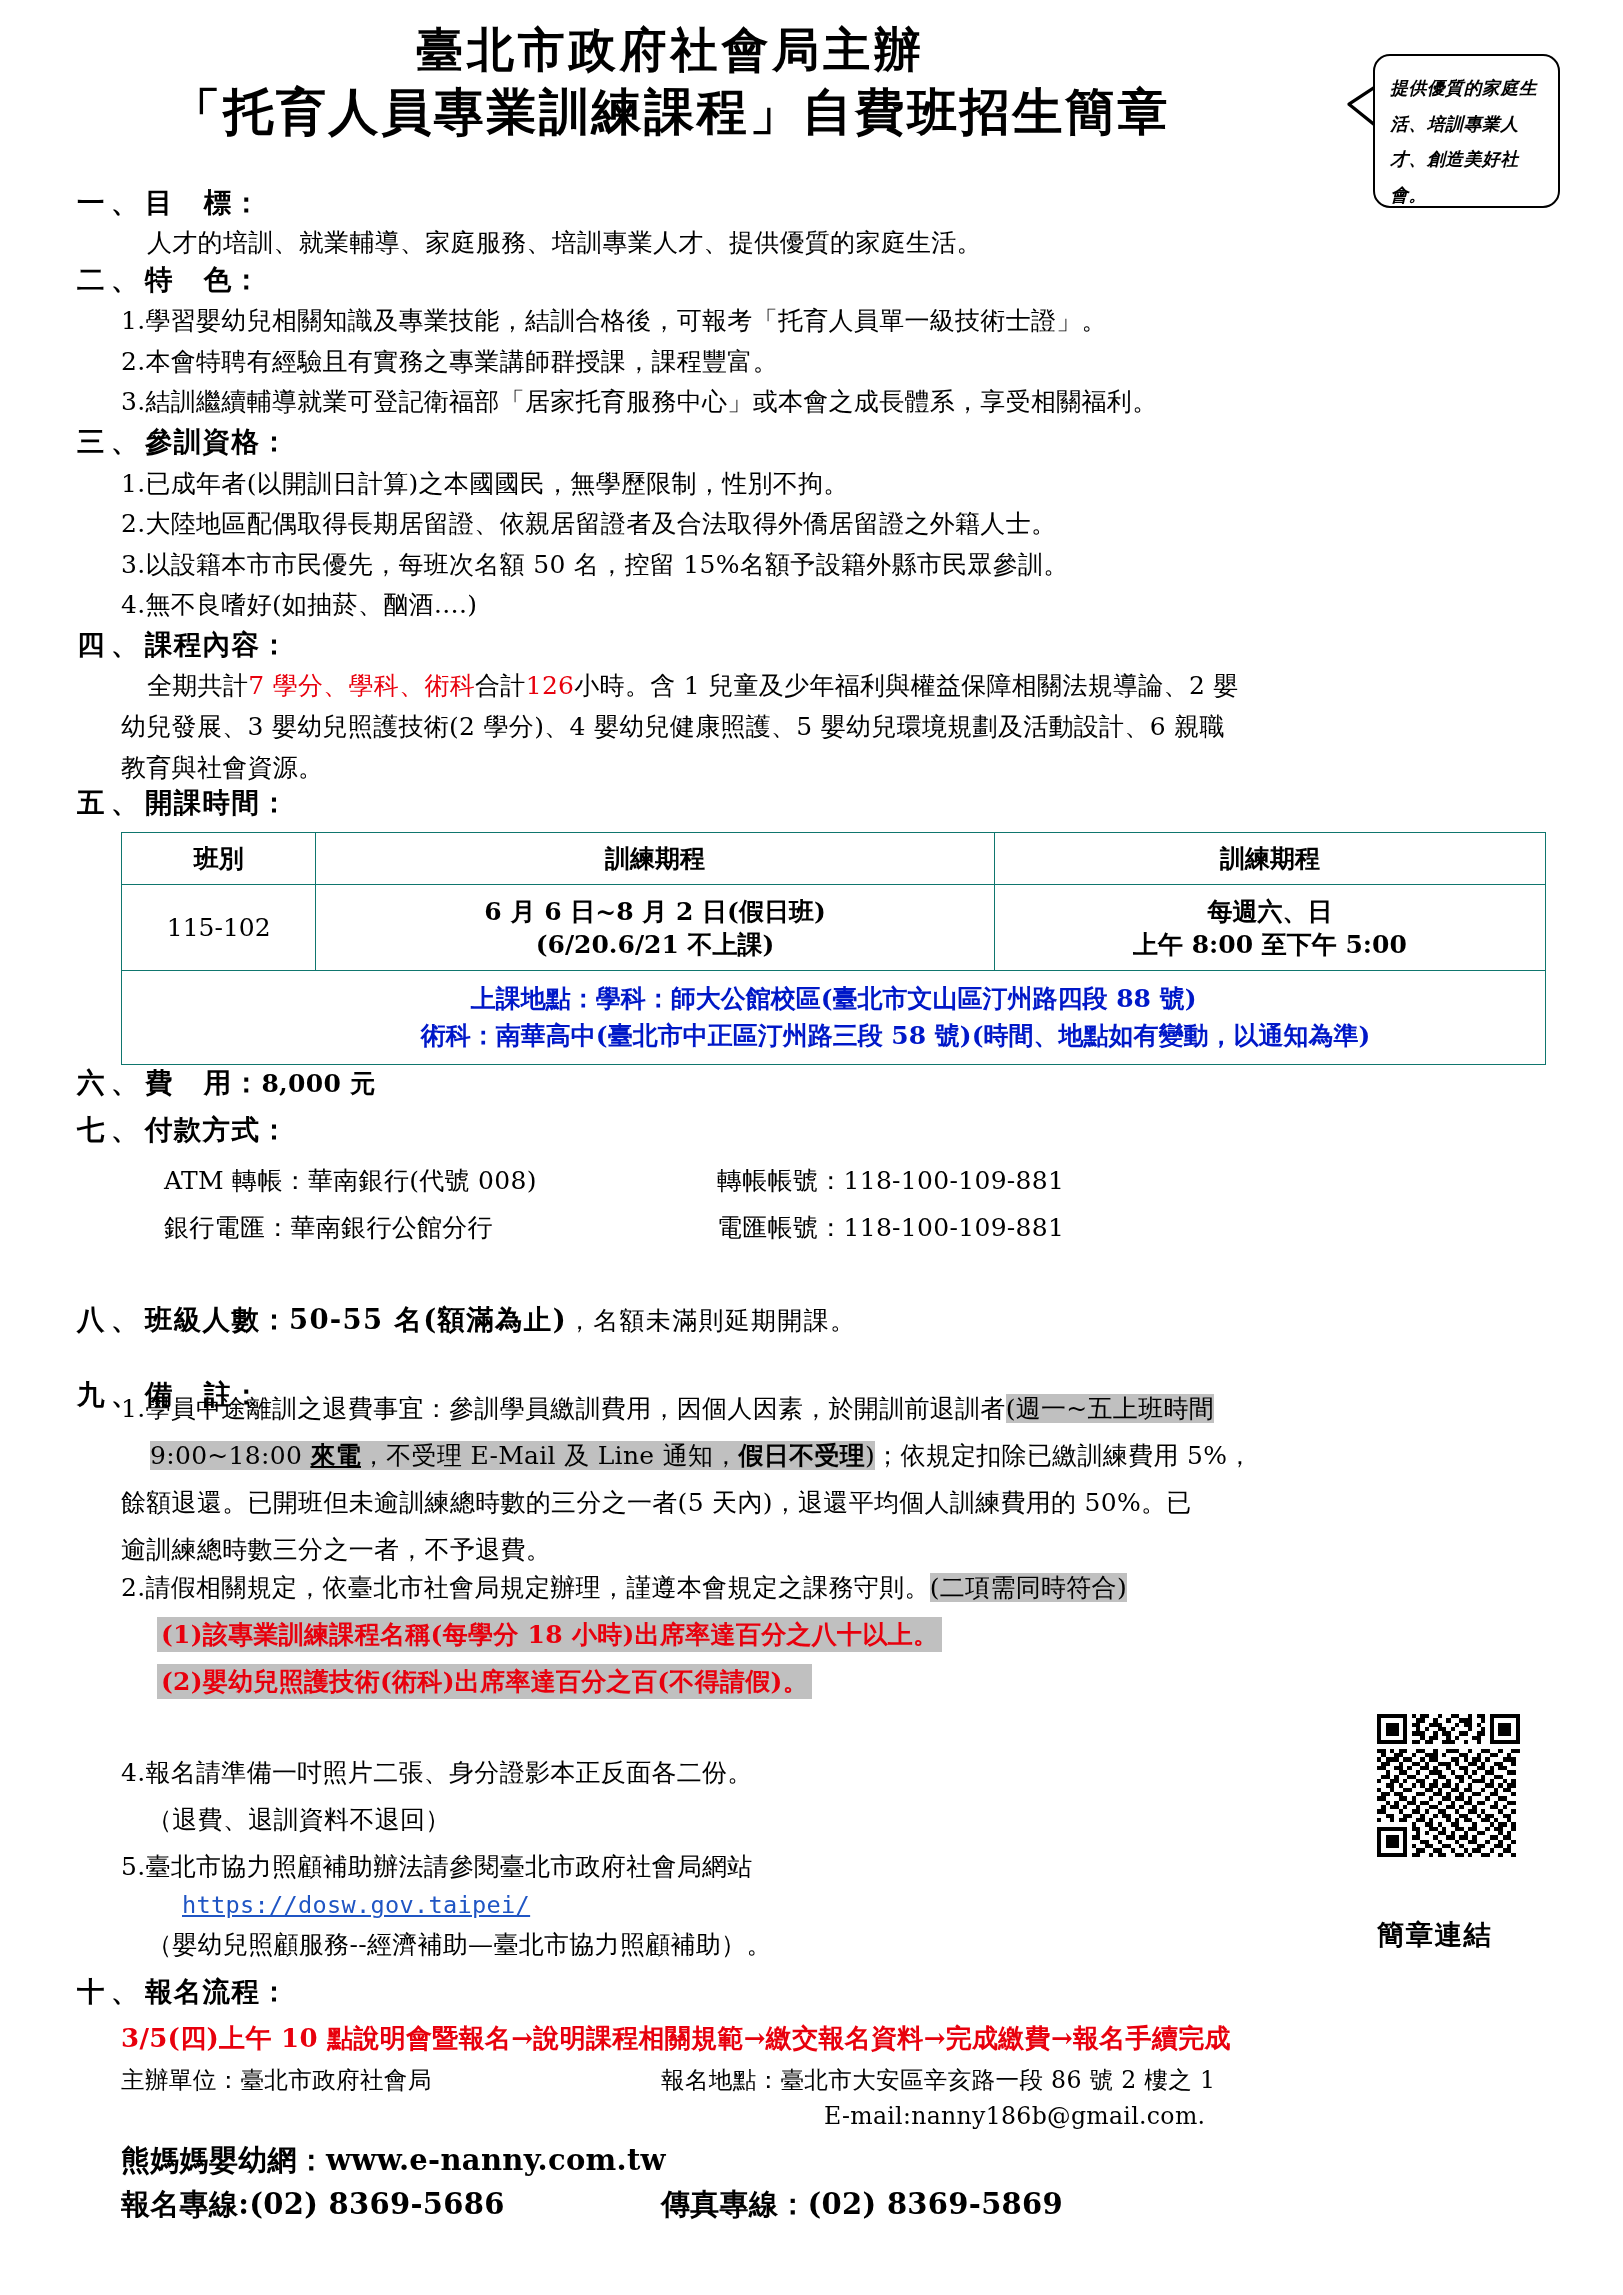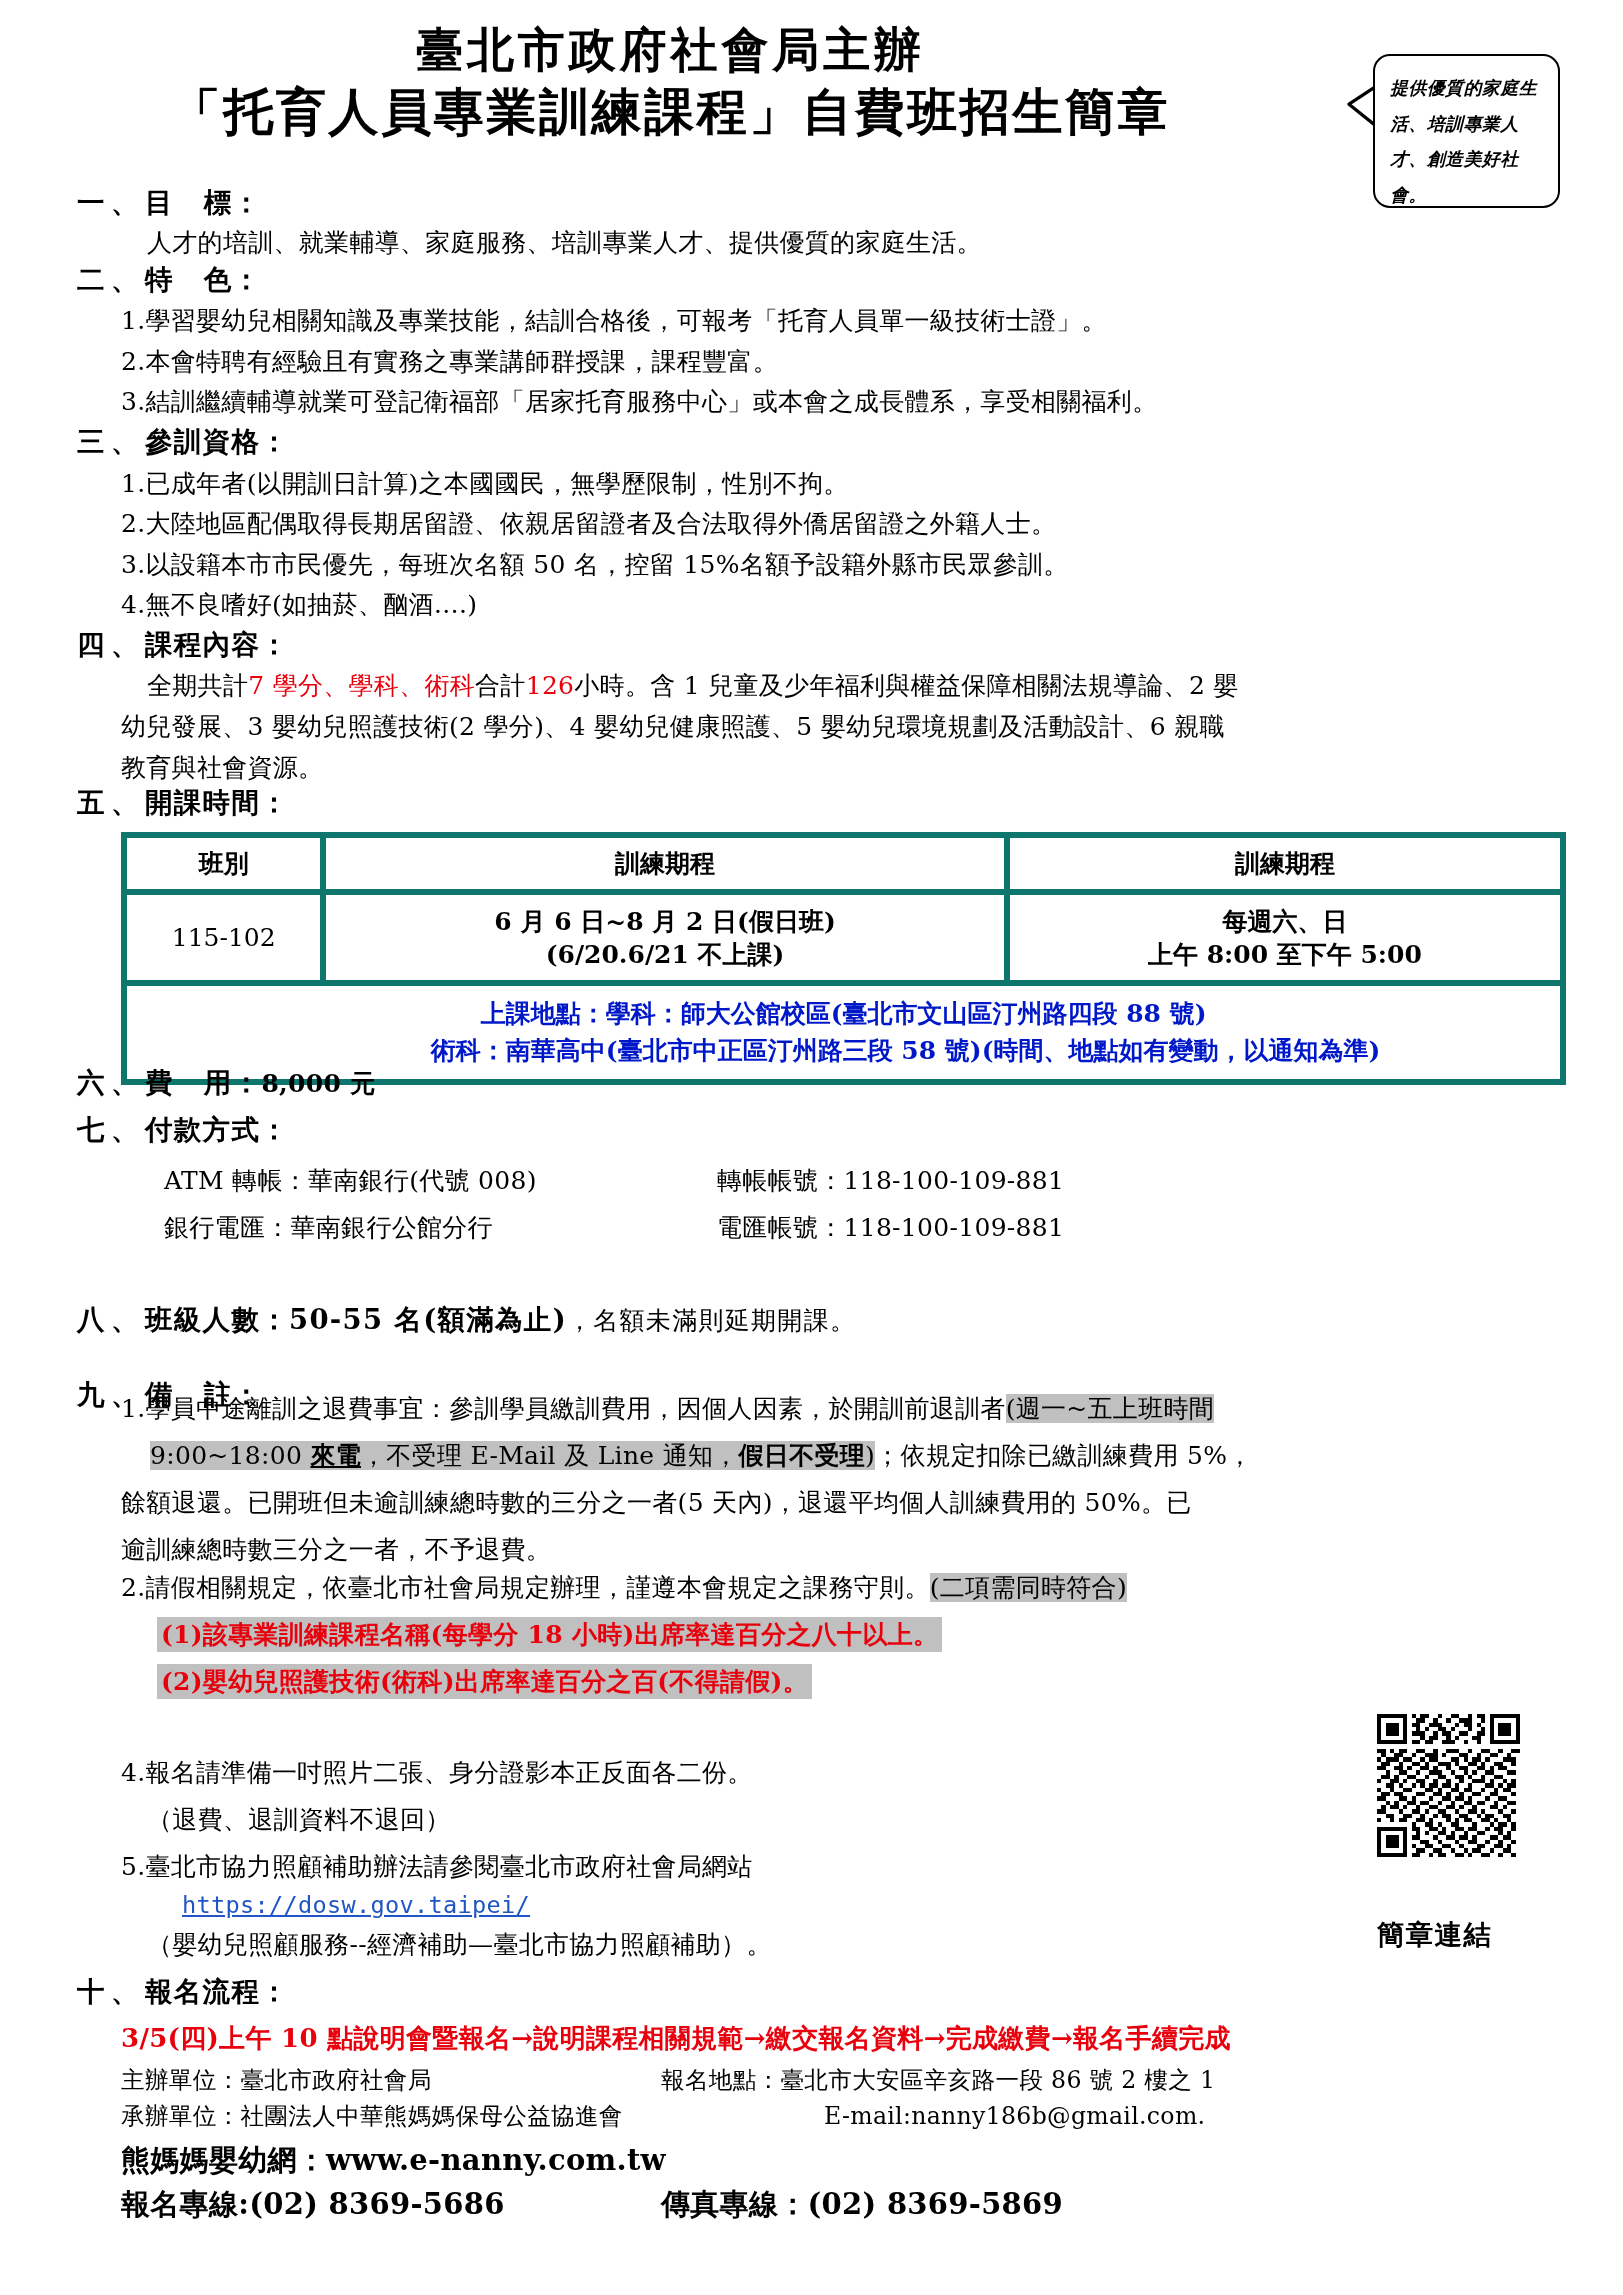--- a/index.html
+++ b/index.html
@@ -108,21 +108,21 @@
   
   .tbl {
     position: absolute;
     left: 121px;
     top: 832px;
     width: 1391px;
     border-collapse: collapse;
     table-layout: fixed;
   }
   .tbl td, .tbl th {
-    border: 6px solid #0f766e;
+    border: 1px solid #0f766e;
     text-align: center;
     vertical-align: middle;
     font-size: 25px;
     font-weight: bold;
     padding: 9.2px 5.2px;
   }
   .tbl .c1 { width: 183px; }
   .tbl .c2 { width: 667px; }
   .tbl .c3 { width: 540px; }
   .tbl td.val { font-weight: normal; font-size: 25px; }
@@ -576,20 +576,19 @@
     </svg>
   </div>
   <div class="qr-label">簡章連結</div>
 
   <div class="sec-h" style="top:1974px;">
     <span class="num">十、</span><span>報名流程：</span>
   </div>
   <div class="body-t red b" style="top:2019px;left:121px;font-size:26px;">3/5(四)上午 10 點說明會暨報名→說明課程相關規範→繳交報名資料→完成繳費→報名手續完成</div>
   <div class="body-t" style="top:2063px;left:121px;font-size:23.6px;">主辦單位：臺北市政府社會局</div>
   <div class="body-t" style="top:2063px;left:661px;font-size:23.6px;">報名地點：臺北市大安區辛亥路一段 86 號 2 樓之 1</div>
-  <div class="body-t" style="top:2099px;left:121px;font-size:23.6px;">承辦單位：社團法人中華熊媽媽保母公益協進會</div>
   <div class="body-t" style="top:2099px;left:824px;font-size:23.6px;">E-mail:nanny186b@gmail.com.</div>
   <div class="body-t b" style="top:2138px;left:121px;font-size:29px;">熊媽媽嬰幼網：www.e-nanny.com.tw</div>
   <div class="body-t b" style="top:2182px;left:121px;font-size:29px;">報名專線:(02) 8369-5686</div>
   <div class="body-t b" style="top:2182px;left:661px;font-size:29px;">傳真專線：(02) 8369-5869</div>
 
 </div>
 
 
 </body></html>

